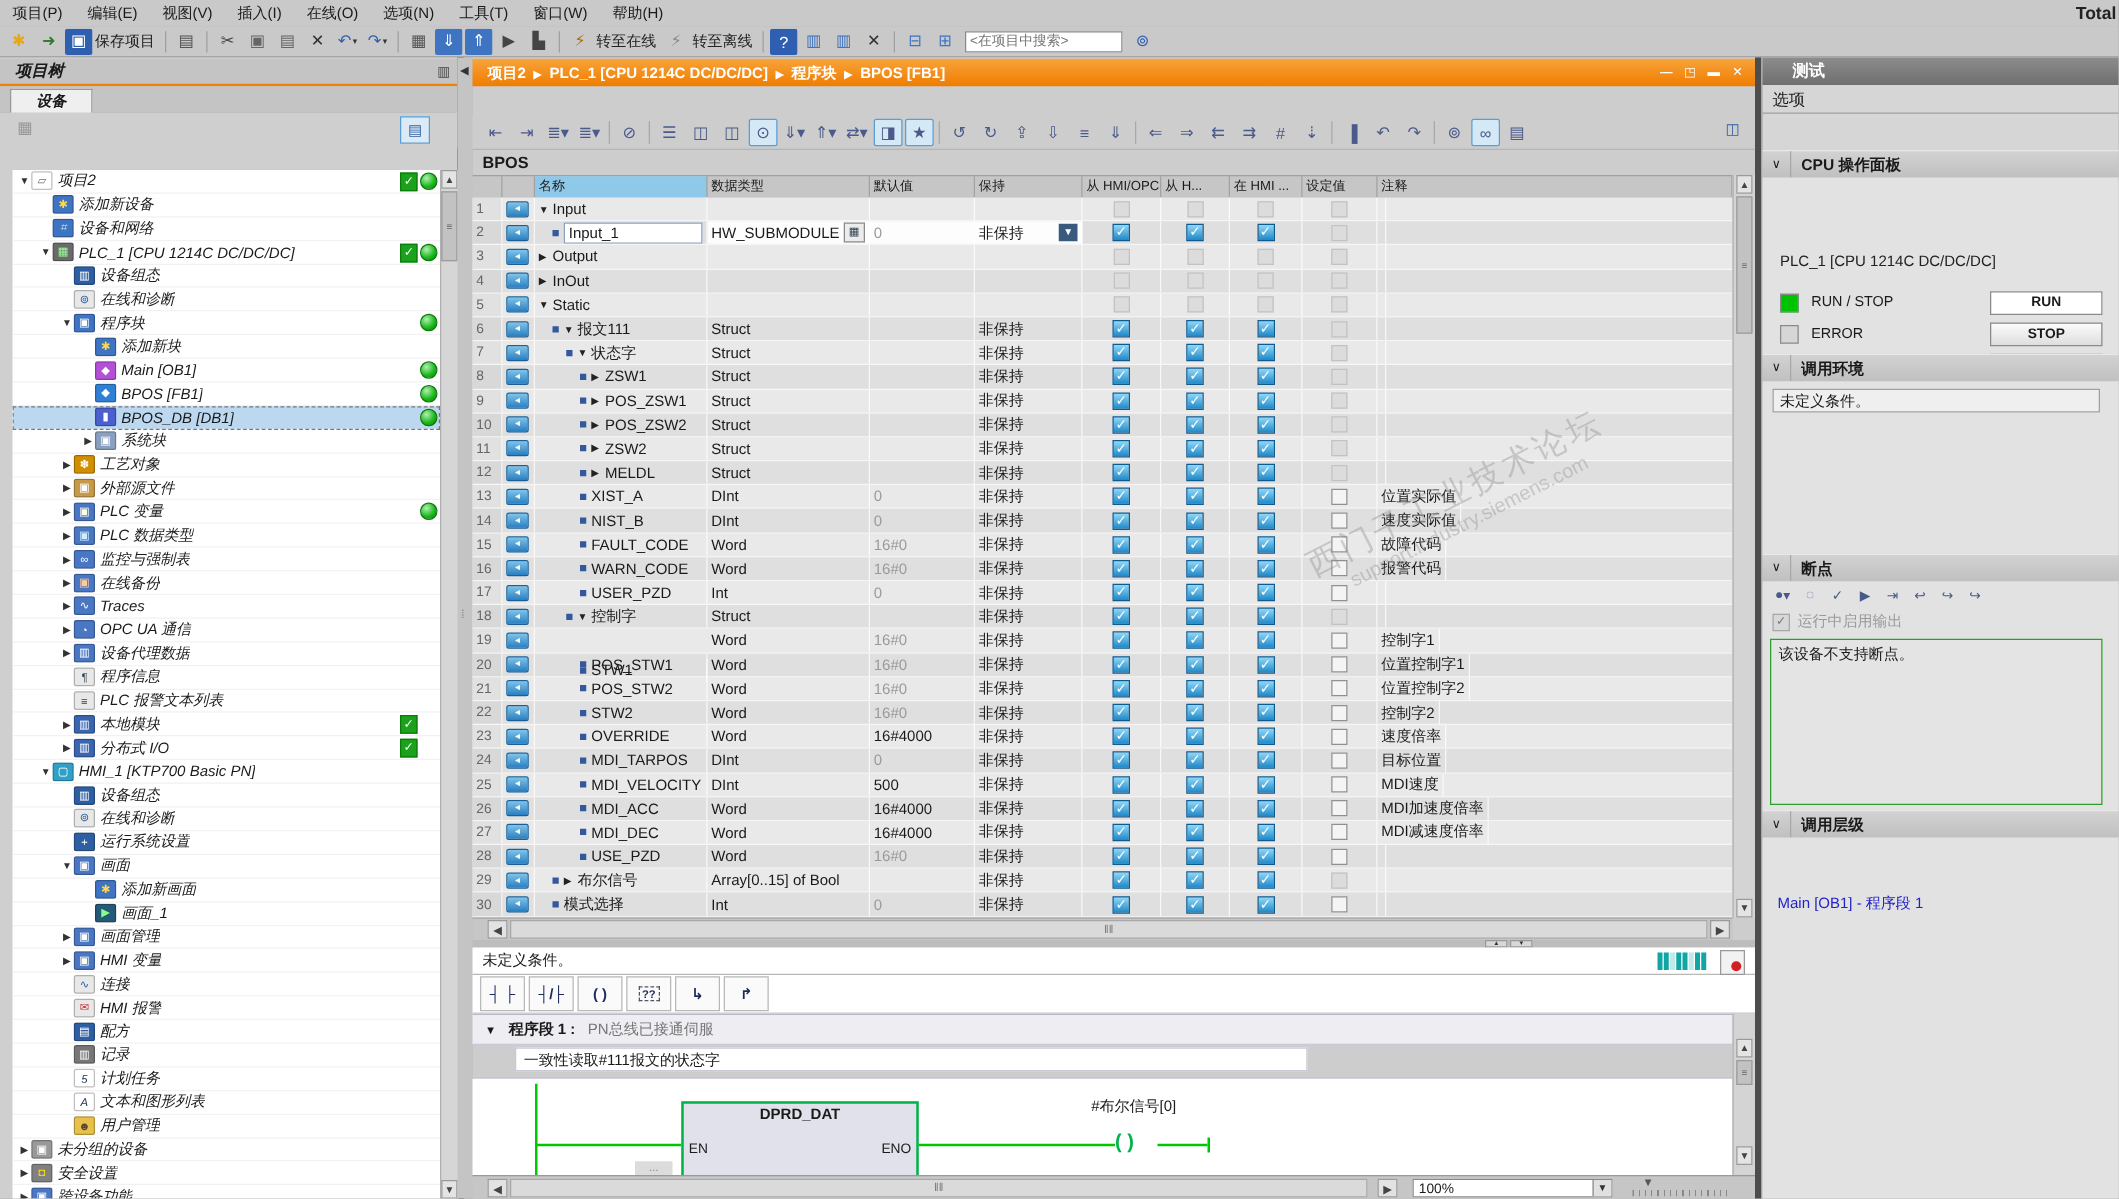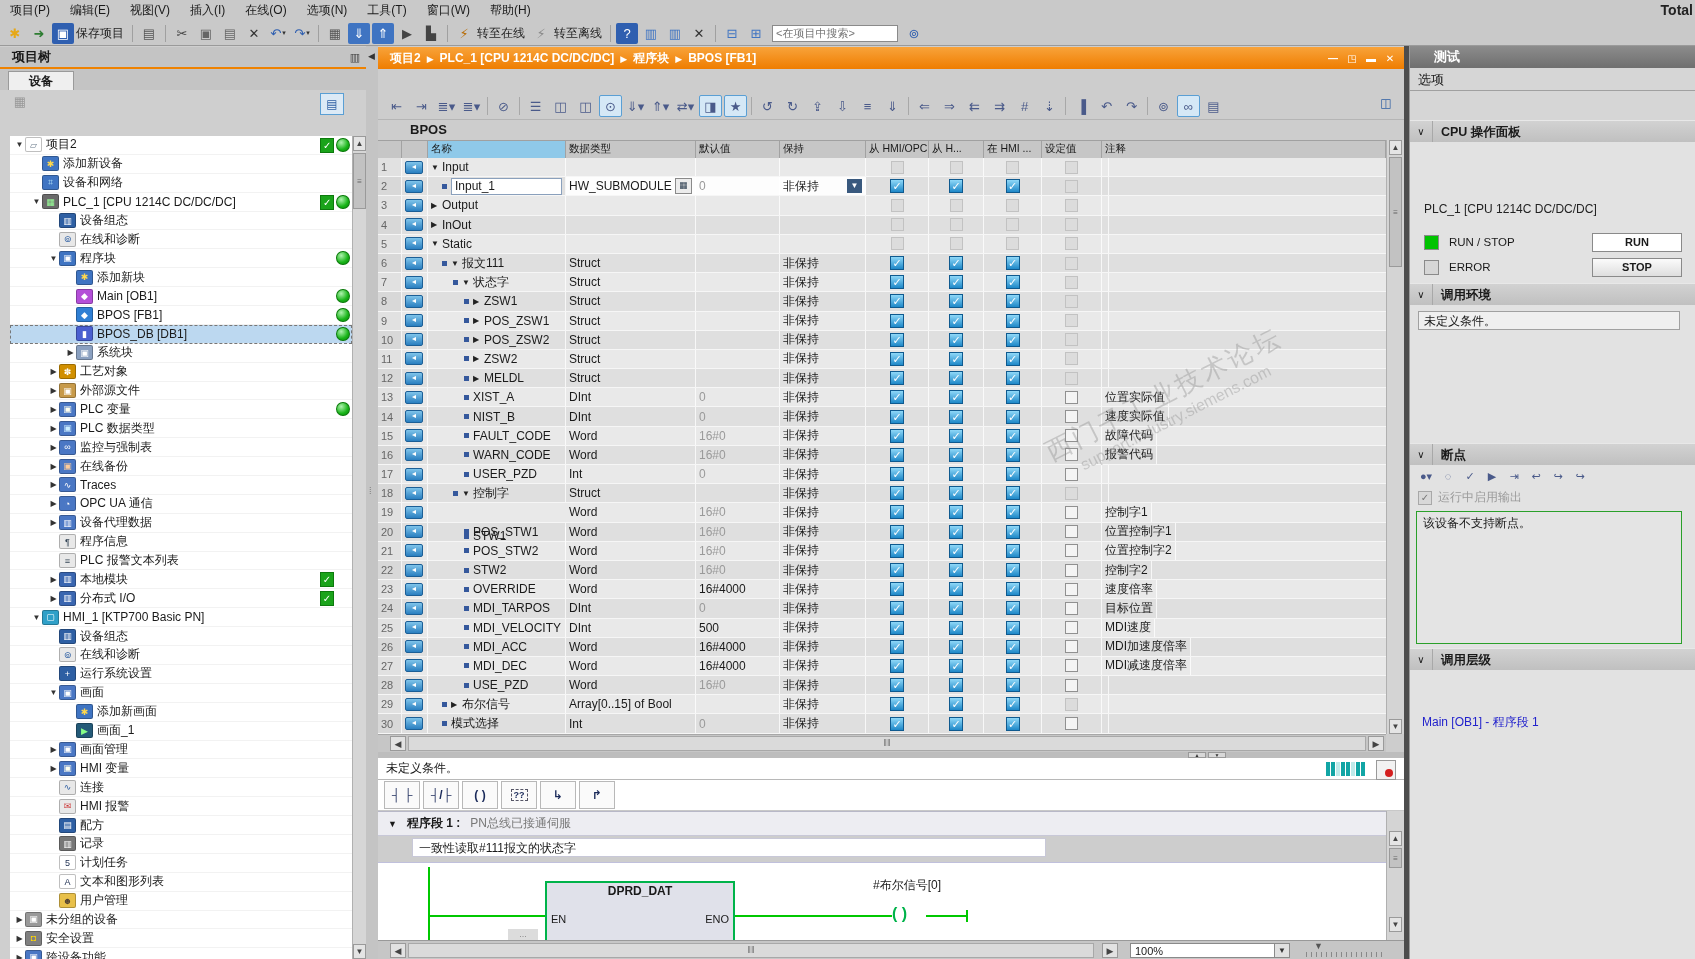--- a/index.html
+++ b/index.html
@@ -12,21 +12,21 @@
   
   #maintoolbar{position:absolute;left:0;top:21px;width:1695px;height:25px;background:#c9c9c9;border-bottom:1px solid #9a9a9a;display:flex;align-items:center;padding-left:3px;box-sizing:border-box;}
   .tbtn{width:20px;height:19px;margin:0 1px;display:inline-flex;align-items:center;justify-content:center;font-size:13px;border:1px solid transparent;border-radius:2px;position:relative;}
   .tbtn .dd{font-size:7px;margin-left:1px;color:#333;}
   .tsep{width:1px;height:17px;background:#a0a0a0;margin:0 4px;}
   .tlabel{font-size:12px;margin:0 4px 0 1px;color:#222;}
   .tsearch{width:118px;height:15px;border:1px solid #8a8a8a;background:#fff;font-size:11px;margin:0 4px;padding:0 3px;font-family:inherit;}
   
   .panelbox{position:absolute;top:46px;height:913px;}
   
-  #treepanel{left:0;width:366px;background:#cfcfcf;border-right:5px solid #0f172a;}
+  #treepanel{left:0;width:366px;background:#cfcfcf;border-right:5px solid #0f172a;font-style:italic;}
   #pt-header{position:absolute;left:0;top:1px;width:100%;height:20px;background:#c4c4c4;border-bottom:2px solid #ef8200;display:flex;align-items:center;}
   #pt-title{font-weight:bold;font-size:13px;padding-left:12px;flex:1;}
   .pt-hicon{width:16px;height:14px;font-size:11px;color:#444;display:inline-flex;align-items:center;justify-content:center;margin-right:3px;}
   #pt-tabrow{position:absolute;left:0;top:23px;width:100%;height:21px;background:#c4c4c4;border-bottom:1px solid #9a9a9a;}
   #pt-tab{position:absolute;left:8px;top:2px;width:64px;height:19px;background:#efefef;border:1px solid #9a9a9a;border-bottom:none;font-weight:bold;text-align:center;line-height:19px;font-size:12px;}
   #pt-tools{position:absolute;left:0;top:44px;width:100%;height:28px;background:#cfcfcf;}
   #pt-addicon{position:absolute;left:10px;top:4px;width:20px;height:18px;color:#999;font-size:13px;text-align:center;}
   #pt-viewicon{position:absolute;right:22px;top:3px;width:22px;height:20px;border:1px solid #5a9fd4;background:#dceaf6;color:#2e5fa3;font-size:12px;text-align:center;line-height:20px;}
   #treelist{position:absolute;left:10px;top:90px;width:342px;bottom:0;background:#fff;overflow:hidden;}
   .trow{height:17.9px;display:flex;align-items:center;position:relative;border-bottom:1px solid #f2f2f2;white-space:nowrap;}
@@ -49,21 +49,21 @@
   #crumbbar{position:absolute;left:0;top:1px;width:100%;height:22px;background:linear-gradient(#f8a33a,#ef7d00);display:flex;align-items:center;color:#fff;font-weight:bold;box-sizing:border-box;padding-left:8px;}
   .crumb-item{margin:0 4px;white-space:nowrap;}
   .crumb-sep{font-size:9px;margin:0 2px;}
   #winctrl{position:absolute;right:6px;top:0px;height:22px;display:flex;align-items:center;}
   .wc{width:16px;text-align:center;color:#fff;font-size:10px;margin-left:3px;}
   #edtoolbar{position:absolute;left:0;top:47px;width:100%;height:27px;background:#cdcdcd;border-bottom:1px solid #b5b5b5;display:flex;align-items:center;padding-left:6px;box-sizing:border-box;}
   .ebtn{width:21px;height:20px;margin:0 1px;display:inline-flex;align-items:center;justify-content:center;font-size:13px;color:#4a5a8a;border:1px solid transparent;border-radius:2px;}
   .ebtn.hl{border:1px solid #5a9fd4;background:#d5e8f6;}
   .esep{width:1px;height:18px;background:#a8a8a8;margin:0 3px;}
   #edlayout{position:absolute;right:8px;top:50px;width:20px;height:18px;font-size:12px;color:#2e5fa3;text-align:center;}
-  #bpostitle{position:absolute;left:8px;top:76px;font-weight:bold;font-size:13px;margin-left:24px;}
+  #bpostitle{position:absolute;left:8px;top:76px;font-weight:bold;font-size:13px;}
   
   #thead{position:absolute;left:0;top:94px;width:1008px;height:17px;display:flex;background:#c6c6c6;border-top:1px solid #a0a0a0;border-bottom:1px solid #9a9a9a;font-size:10.5px;}
   .hc{border-right:1px solid #a2a2a2;box-sizing:border-box;padding:1px 3px;overflow:hidden;white-space:nowrap;}
   #tbody{position:absolute;left:0;top:112px;width:1008px;height:576px;overflow:hidden;background:#e9e9e9;}
   .vrow{height:19.2px;display:flex;align-items:center;border-bottom:1px solid #f6f6f6;box-sizing:border-box;}
   .vrow.even{background:#e9e9e9;}
   .vrow.odd{background:#dfdfdf;}
   .w-num{width:24px;}.w-icon{width:26px;}.w-name{width:138px;}.w-type{width:130px;}.w-def{width:84px;}
   .w-ret{width:86px;}.w-cb1{width:63px;}.w-cb2{width:55px;}.w-cb3{width:58px;}.w-sp{width:60px;}.w-cmt{flex:1;}
   .cell{height:100%;display:flex;align-items:center;border-right:1px solid rgba(255,255,255,.75);box-sizing:border-box;padding:0 3px;overflow:hidden;white-space:nowrap;flex:none;}

